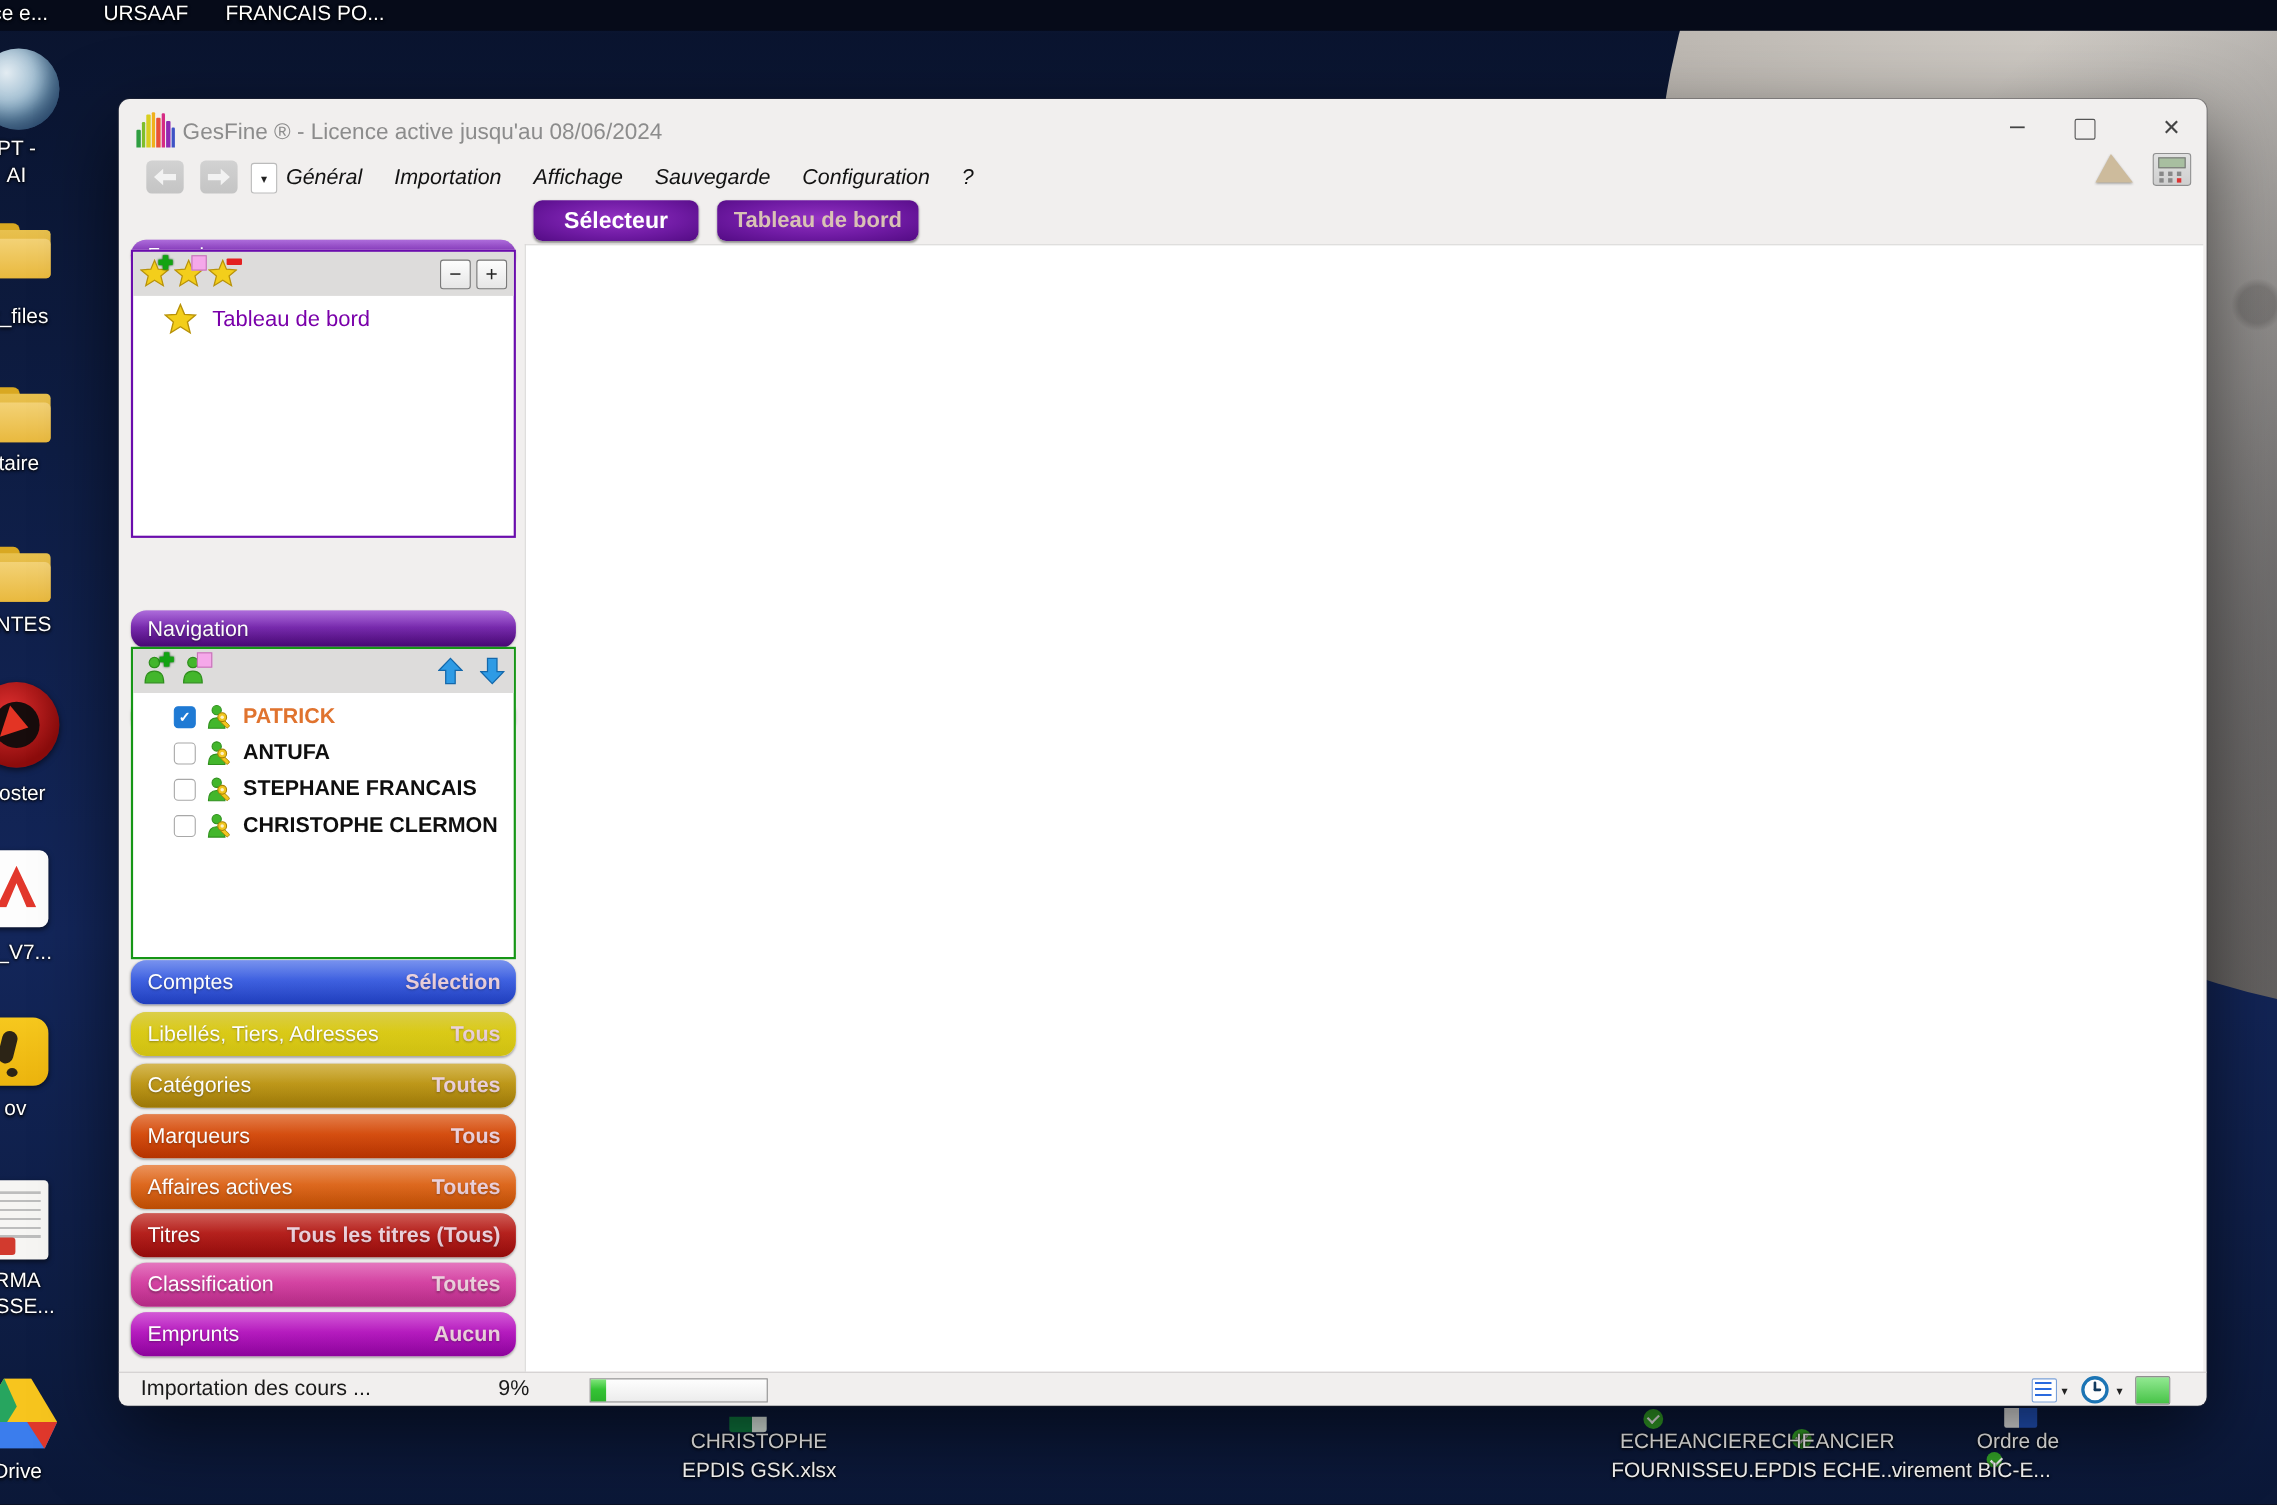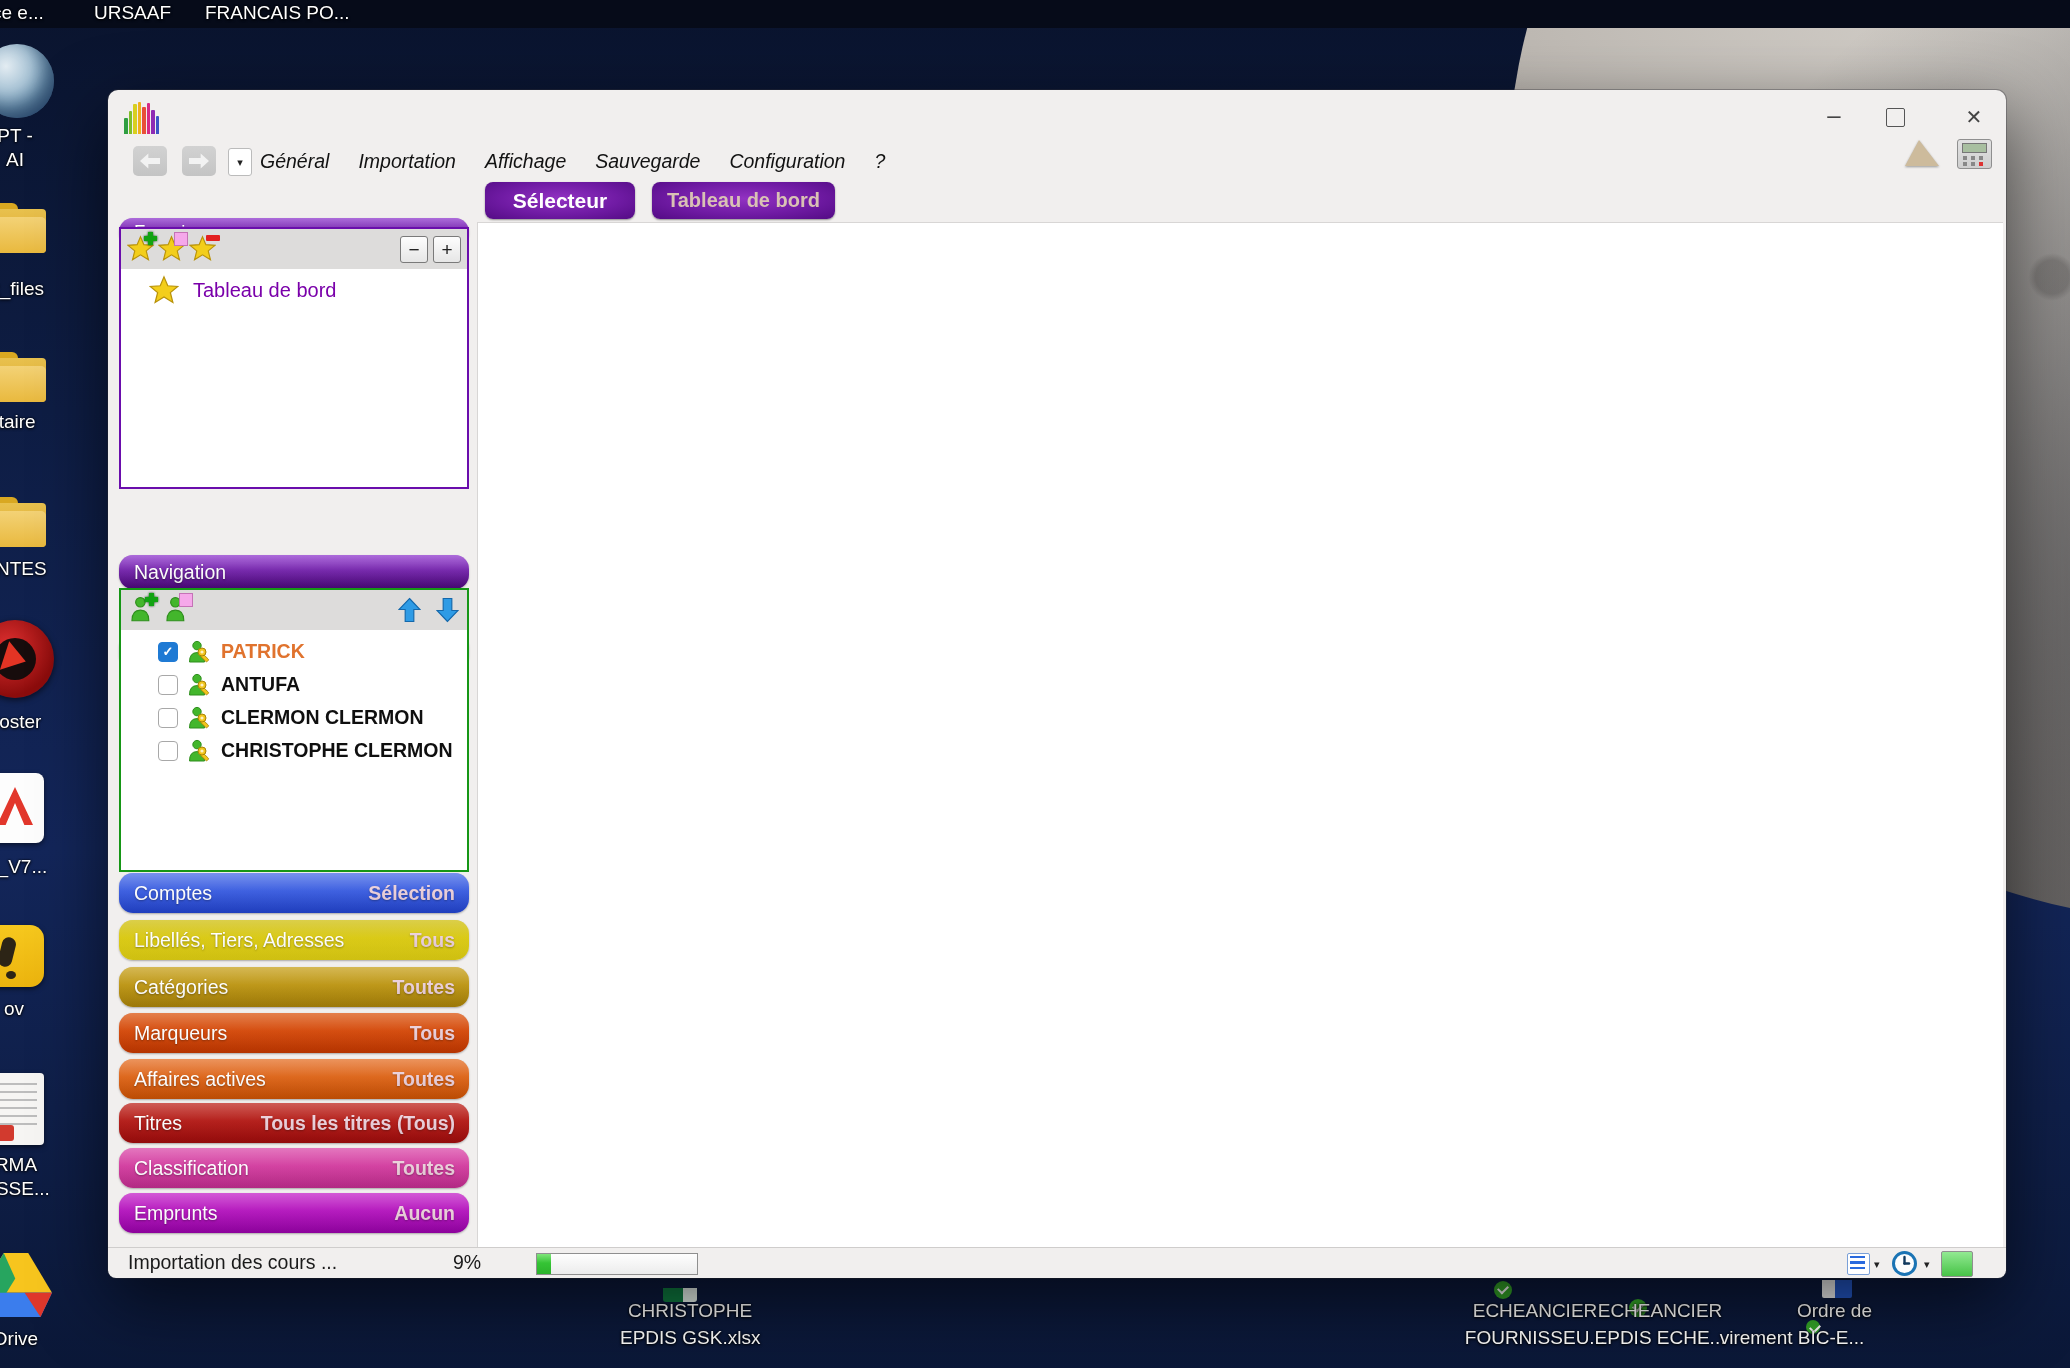--- a/index.html
+++ b/index.html
@@ -243,20 +243,21 @@
         <span style="height:16px;background:#2f9e41"></span>
         <span style="height:23px;background:#7fbe2a"></span>
         <span style="height:30px;background:#d8cf1f"></span>
         <span style="height:32px;background:#f0b01c"></span>
         <span style="height:27px;background:#e85038"></span>
         <span style="height:31px;background:#d62b84"></span>
         <span style="height:24px;background:#8e2ab4"></span>
         <span style="height:18px;background:#3e53c6"></span>
       </div>
     </div>
+    <div class="abs" id="title-text" style="left:58px;top:14px;line-height:32px;">GesFine ® - Licence active jusqu'au 08/06/2024</div>
 
     <div class="abs winctl" style="left:1706px;top:10px;width:40px;height:34px;text-align:center;font-size:24px;line-height:30px;">–</div>
     <div class="abs" style="left:1778px;top:18px;width:17px;height:17px;border:1.5px solid #555;border-radius:2px;"></div>
     <div class="abs winctl" style="left:1846px;top:11px;width:40px;height:34px;text-align:center;font-size:20px;line-height:32px;">✕</div>
 
     <div class="abs navbtn" style="left:25px;top:56px;">
       <svg class="ic" width="26" height="20">
           <use href="#sym-nav-left"></use>
         </svg>
     </div>
@@ -374,21 +375,21 @@
         <svg class="ic" width="26" height="24" style="margin-left:9px;">
             <use href="#sym-keyperson"></use>
           </svg>
         <span class="pname">ANTUFA</span>
       </div>
       <div class="prow" style="top:112px;left:37px;">
         <div class="cb"></div>
         <svg class="ic" width="26" height="24" style="margin-left:9px;">
             <use href="#sym-keyperson"></use>
           </svg>
-        <span class="pname">CLERMON CLERMON</span>
+        <span class="pname">STEPHANE FRANCAIS</span>
       </div>
       <div class="prow" style="top:145px;left:37px;">
         <div class="cb"></div>
         <svg class="ic" width="26" height="24" style="margin-left:9px;">
             <use href="#sym-keyperson"></use>
           </svg>
         <span class="pname">CHRISTOPHE CLERMON</span>
       </div>
     </div>
 

